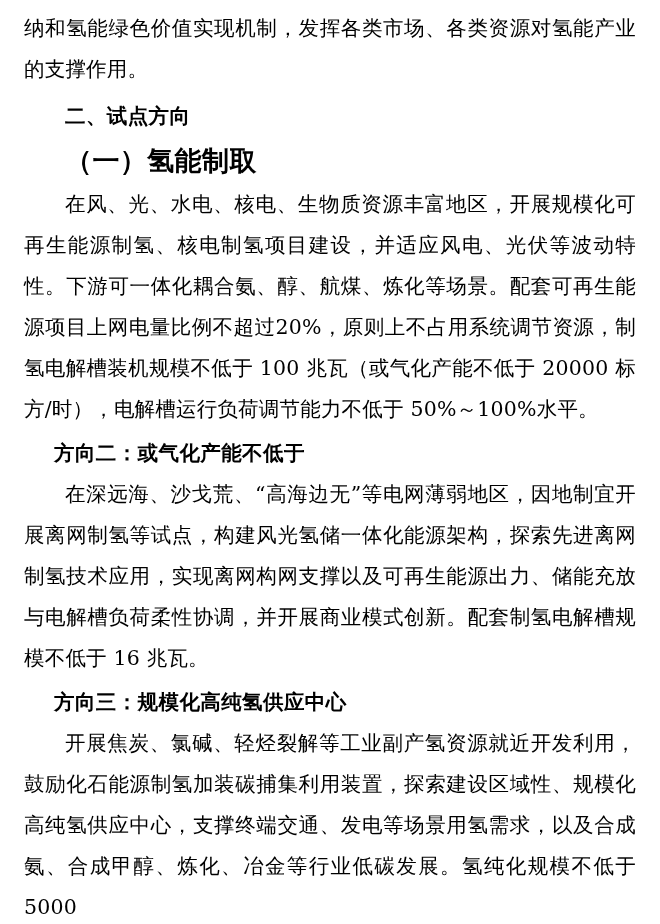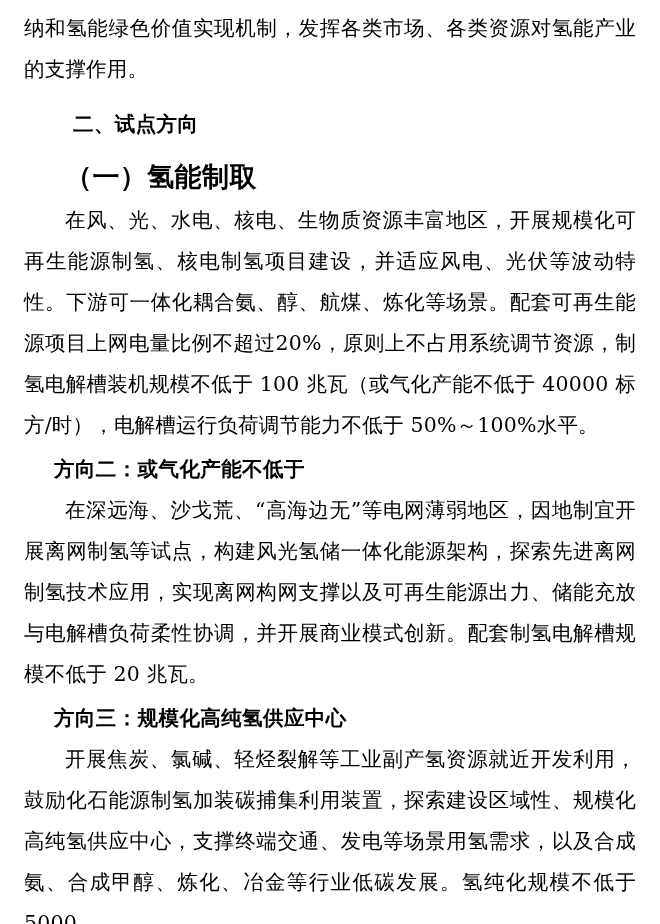--- a/index.html
+++ b/index.html
@@ -28,21 +28,21 @@
     text-justify: inter-ideograph;
     margin: 0;
     letter-spacing: 0.2px;
   }
   .indent {
     text-indent: 41px;
   }
   .heading {
     font-size: 20.5px;
     line-height: 41px;
-    margin: 8px;
+    margin: 0;
     font-weight: bold;
     text-indent: 41px;
     letter-spacing: 0.4px;
   }
   .subheading {
     font-size: 27px;
     line-height: 41px;
     margin: 0;
     font-weight: bold;
     text-indent: 41px;
@@ -70,27 +70,27 @@
 
   <p class="heading">二、试点方向</p>
 
   <div class="spacer-xs"></div>
 
   <p class="subheading">（一）氢能制取</p>
 
   <div class="spacer-xs"></div>
 
 
-  <p class="para indent">在风、光、水电、核电、生物质资源丰富地区，开展规模化可再生能源制氢、核电制氢项目建设，并适应风电、光伏等波动特性。下游可一体化耦合氨、醇、航煤、炼化等场景。配套可再生能源项目上网电量比例不超过20%，原则上不占用系统调节资源，制氢电解槽装机规模不低于 100 兆瓦（或气化产能不低于 40000 标方/时），电解槽运行负荷调节能力不低于 50%～100%水平。</p>
+  <p class="para indent">在风、光、水电、核电、生物质资源丰富地区，开展规模化可再生能源制氢、核电制氢项目建设，并适应风电、光伏等波动特性。下游可一体化耦合氨、醇、航煤、炼化等场景。配套可再生能源项目上网电量比例不超过20%，原则上不占用系统调节资源，制氢电解槽装机规模不低于 100 兆瓦（或气化产能不低于 20000 标方/时），电解槽运行负荷调节能力不低于 50%～100%水平。</p>
 
   <div class="spacer-xs"></div>
 
   <p class="dirheading">方向二：或气化产能不低于</p>
 
-  <p class="para indent">在深远海、沙戈荒、“高海边无”等电网薄弱地区，因地制宜开展离网制氢等试点，构建风光氢储一体化能源架构，探索先进离网制氢技术应用，实现离网构网支撑以及可再生能源出力、储能充放与电解槽负荷柔性协调，并开展商业模式创新。配套制氢电解槽规模不低于 20 兆瓦。</p>
+  <p class="para indent">在深远海、沙戈荒、“高海边无”等电网薄弱地区，因地制宜开展离网制氢等试点，构建风光氢储一体化能源架构，探索先进离网制氢技术应用，实现离网构网支撑以及可再生能源出力、储能充放与电解槽负荷柔性协调，并开展商业模式创新。配套制氢电解槽规模不低于 16 兆瓦。</p>
 
   <div class="spacer-xs"></div>
 
   <p class="dirheading">方向三：规模化高纯氢供应中心</p>
 
   <p class="para indent">开展焦炭、氯碱、轻烃裂解等工业副产氢资源就近开发利用，鼓励化石能源制氢加装碳捕集利用装置，探索建设区域性、规模化高纯氢供应中心，支撑终端交通、发电等场景用氢需求，以及合成氨、合成甲醇、炼化、冶金等行业低碳发展。氢纯化规模不低于 5000</p>
 
 </div>
 
 </body></html>

